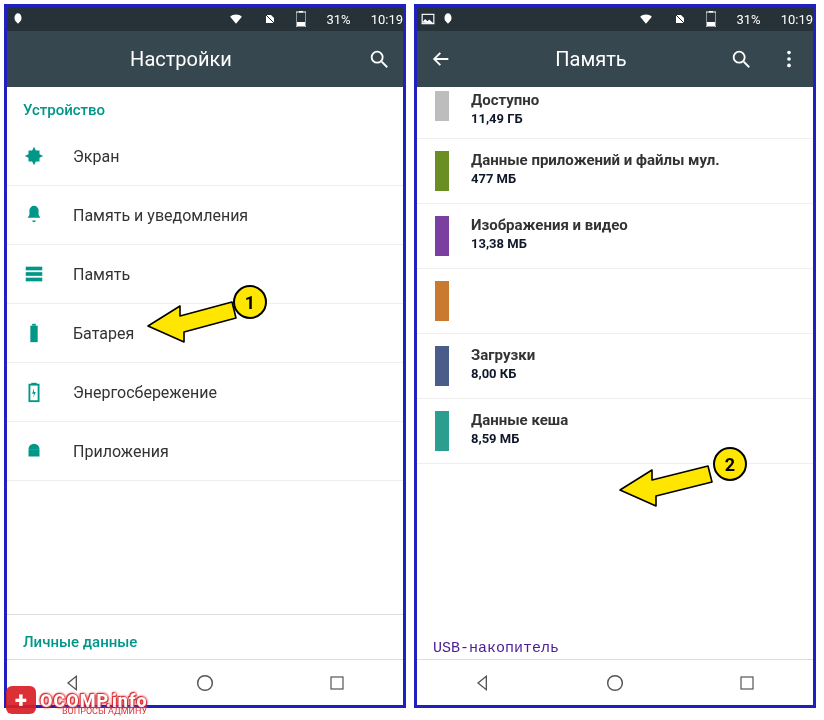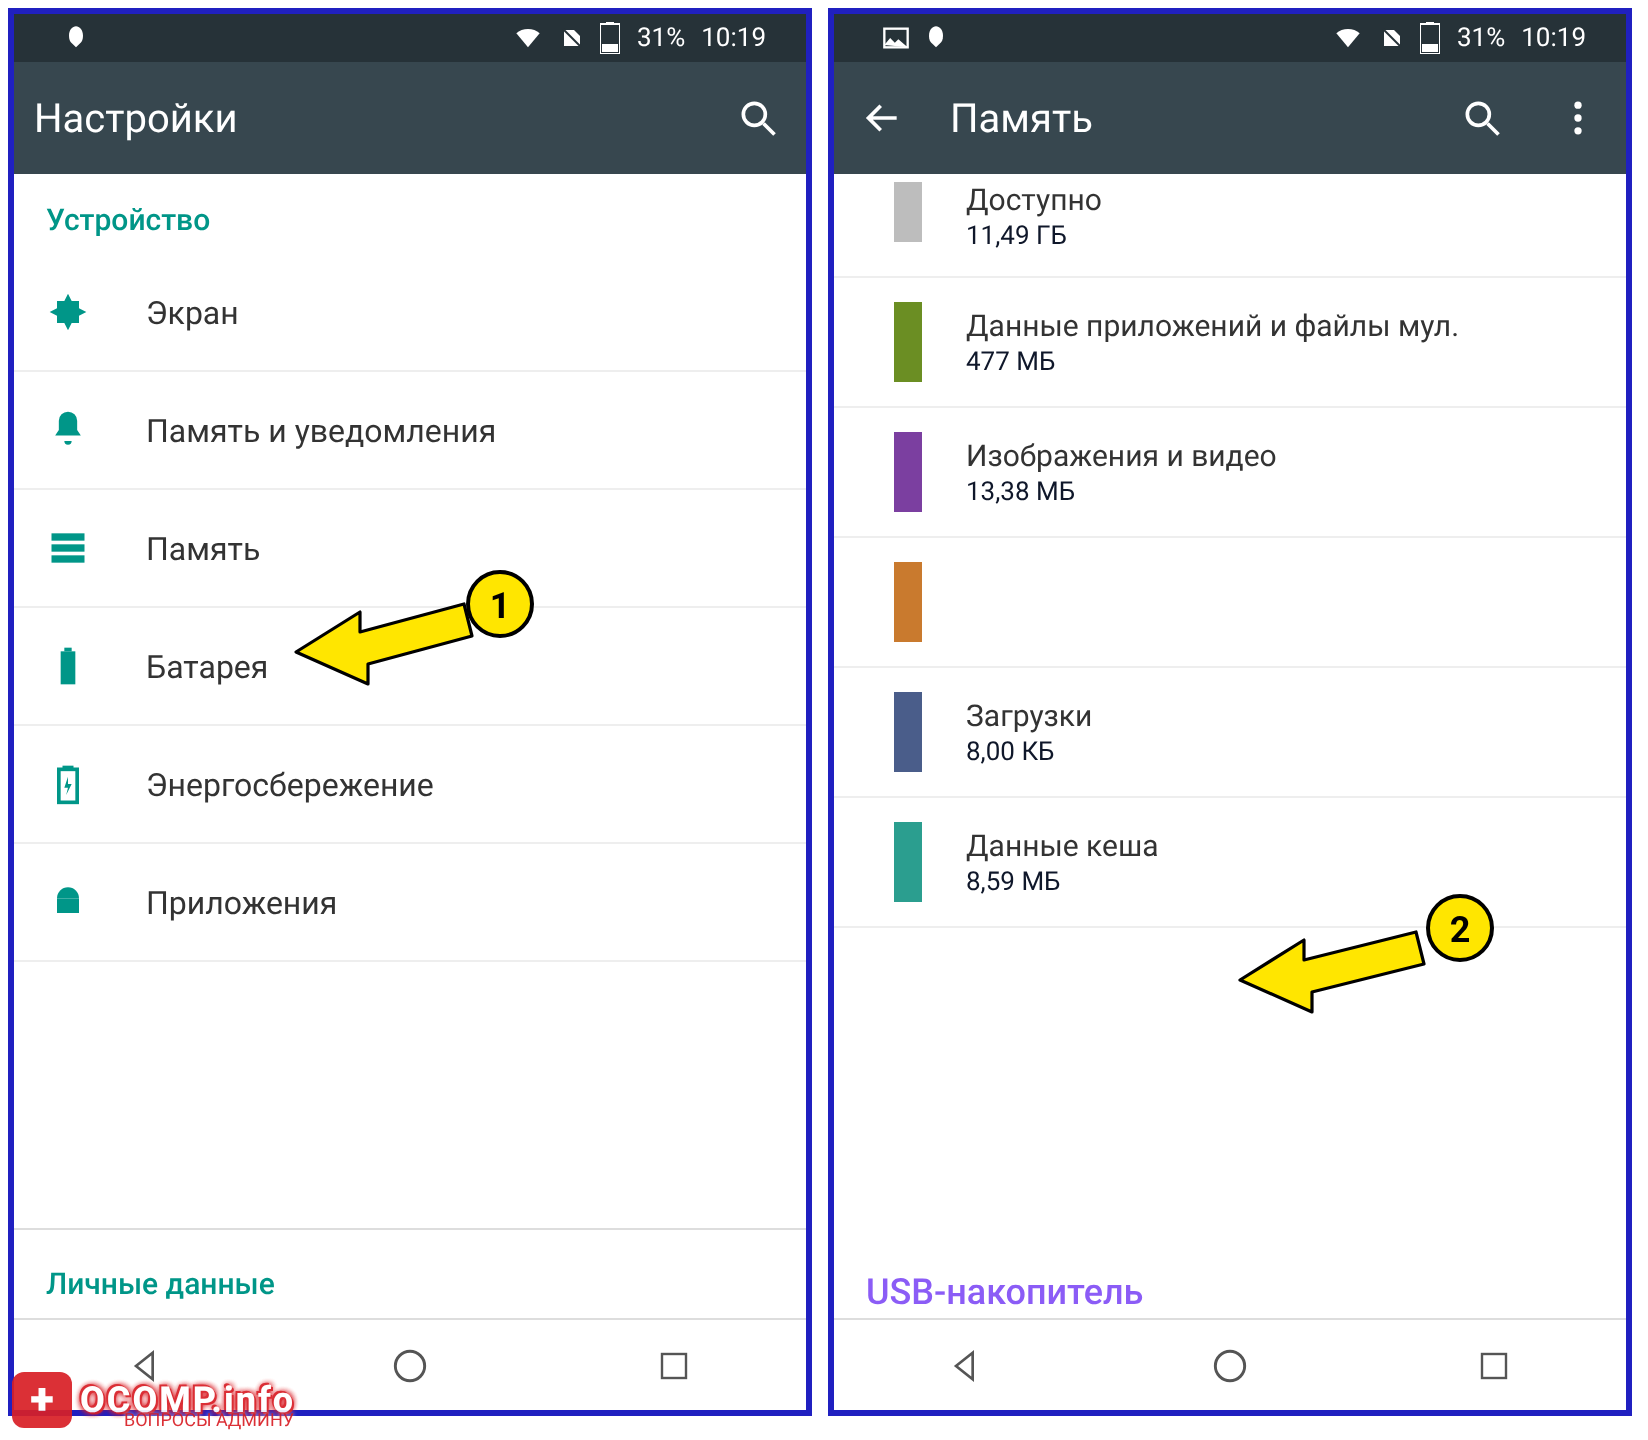--- a/index.html
+++ b/index.html
@@ -26,33 +26,34 @@
     position: relative;
   }
   .statusbar {
     height: 24px;
     background: #263238;
     color: #fff;
     display: flex;
     align-items: center;
     justify-content: flex-end;
     font-size: 13px;
-    padding: 0 20px;
-    gap: 8px;
+    padding: 0 0;
+    gap: 20px;
   }
   .statusbar .left { margin-right: auto; display:flex; gap:6px; align-items:center; padding-left:4px;}
   .statusbar svg { fill:#fff; }
   .appbar {
     height: 56px;
     background: #37474f;
     color: #fff;
     display: flex;
     align-items: center;
     padding: 0 10px;
     gap: 20px;
+    text-align: center;
   }
   .appbar .title { font-size: 20px; font-weight: 400; flex: 1; }
   .appbar .icon-btn { width: 28px; height:28px; display:flex; align-items:center; justify-content:center; cursor:pointer;}
   .appbar .icon-btn svg { fill:#fff; }
   .content {
     flex: 1;
     overflow: hidden;
     background: #fff;
     display:flex;
     flex-direction:column;
@@ -86,34 +87,34 @@
     display:flex;
     align-items:center;
     justify-content:space-around;
   }
   .navbar .nav-btn { width:40px; height:40px; display:flex; align-items:center; justify-content:center; cursor:pointer;}
   .navbar svg { fill:none; stroke:#555; stroke-width:1.6; }
 
   
   .storage-item {
     display:flex;
-    align-items:center;
     gap:22px;
-    padding:12px 16px 12px 30px;
+    padding:12px 16px 12px 18px;
     border-bottom:1px solid #eee;
     cursor:pointer;
+    font-weight:bold;
   }
   .swatch {
     width:14px;
     height:40px;
   }
   .sinfo { display:flex; flex-direction:column; gap:2px;}
   .sinfo .primary { font-size:15px; color:#333;}
   .sinfo .secondary { font-size:13px; color:#0f172a;}
-  .usb-header { color:#8b5cf6; font-size:18px; font-weight:500; padding:14px 16px 2px; }
+  .usb-header { color:#4c1d95; font-size:15px; font-weight:500; padding:14px 16px 2px;font-family:Liberation Mono, monospace; }
 
   
   .arrow-callout {
     position: absolute;
     pointer-events: none;
   }
   .arrow-body {
     fill: #ffe600;
     stroke: #000;
     stroke-width: 1.6;

